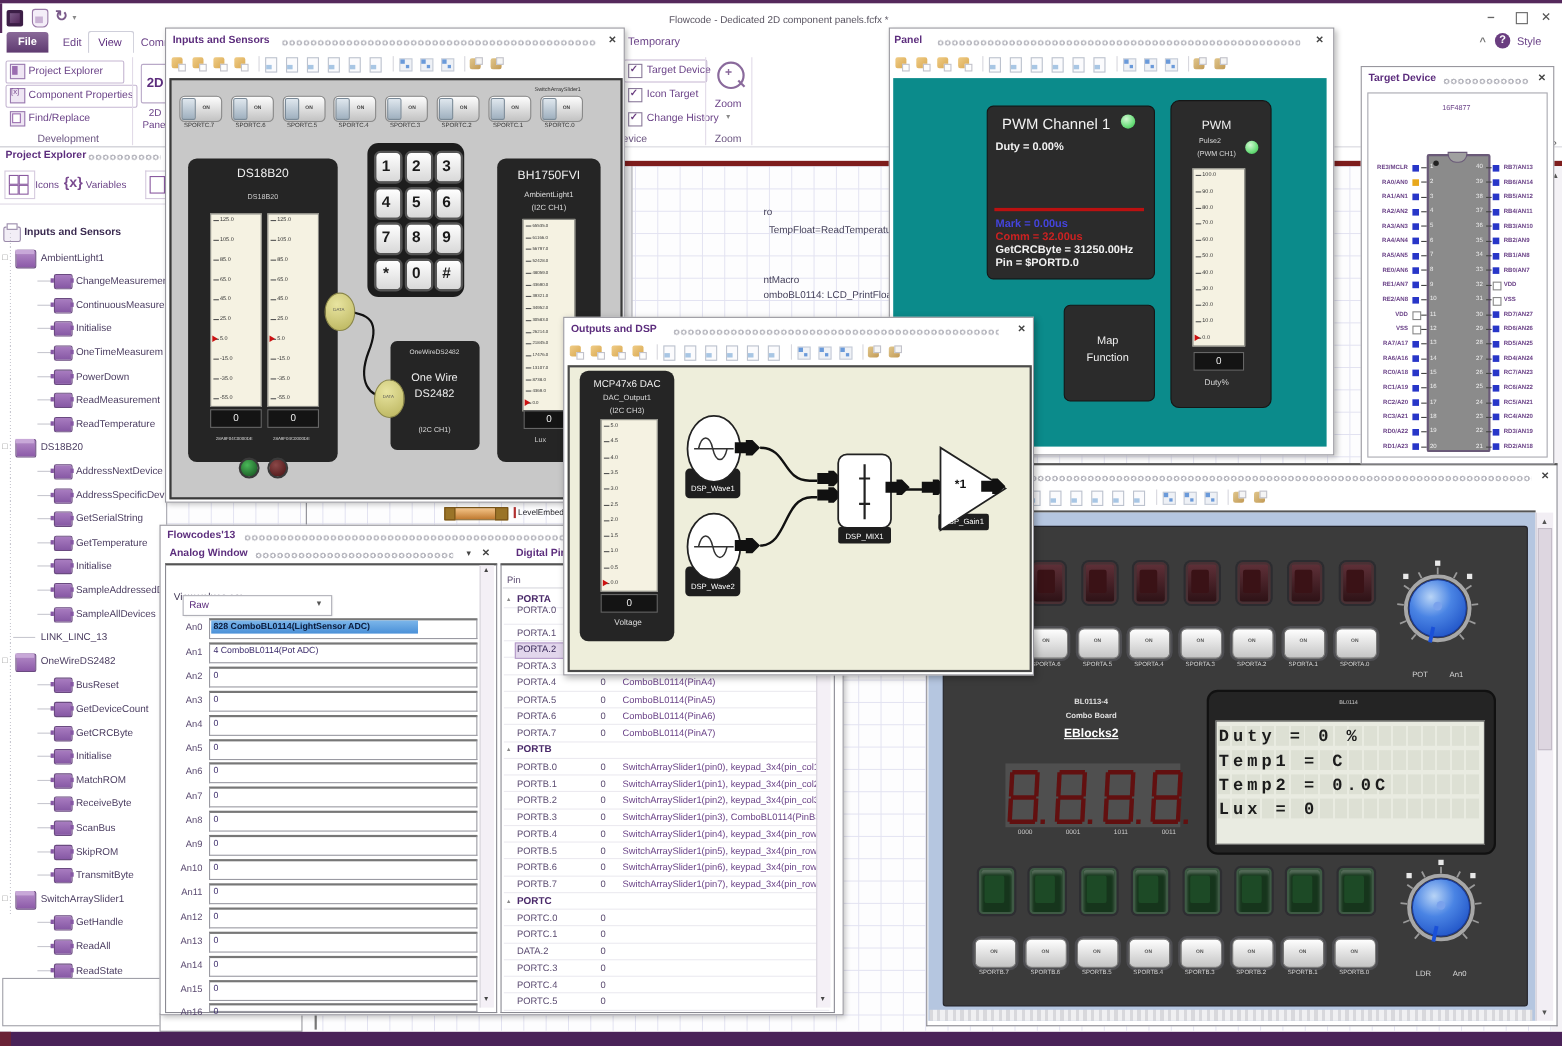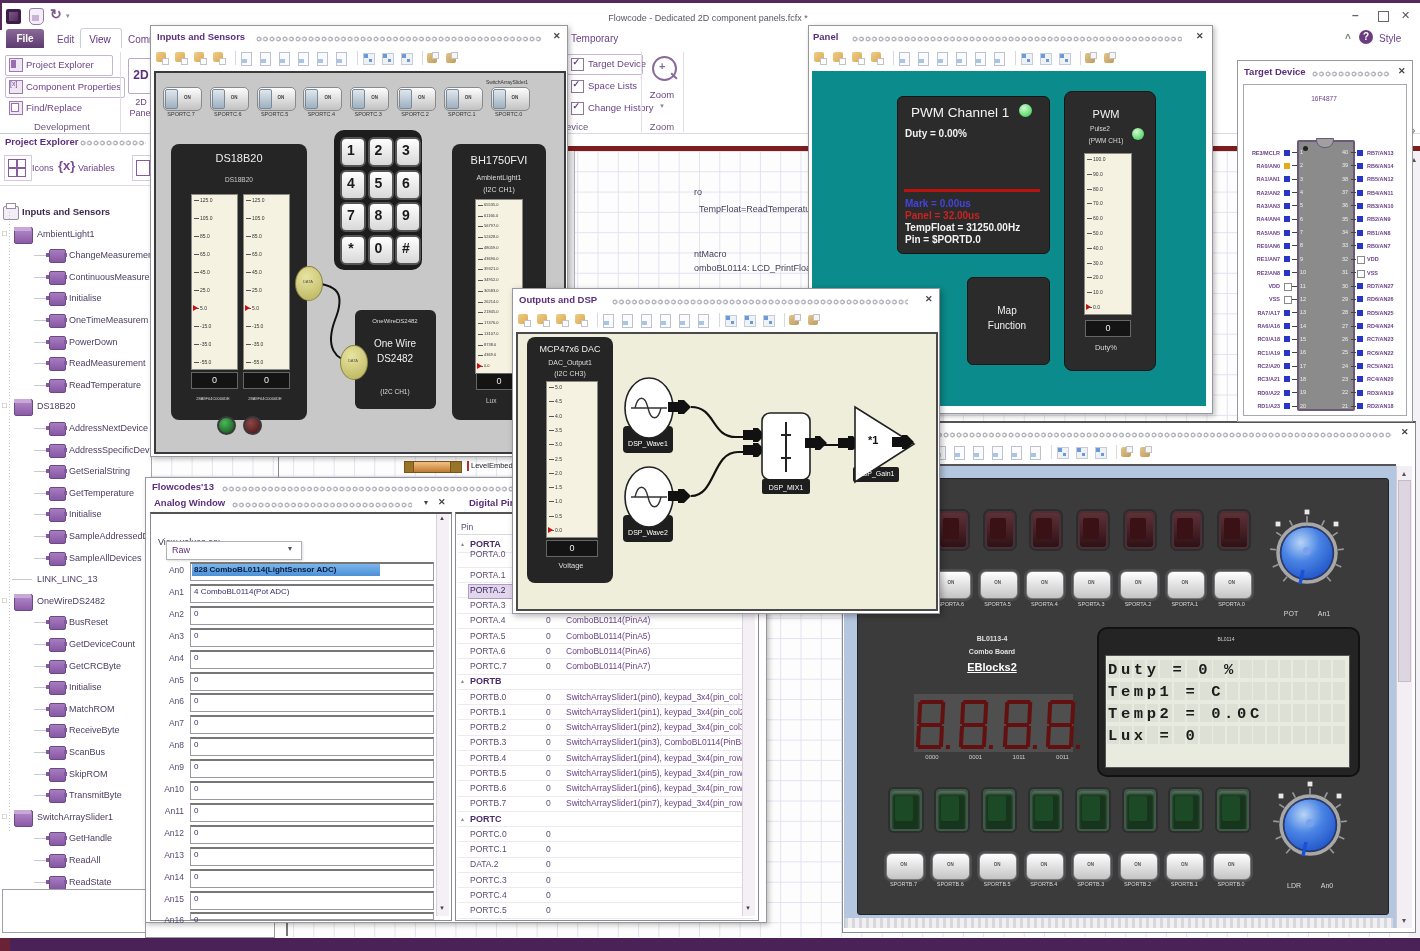--- a/index.html
+++ b/index.html
@@ -58,21 +58,21 @@
 <div class="ab" style="left:-9px;top:68px;width:300px;text-align:center;font:bold 12px 'Liberation Sans',sans-serif;color:#5c2d7d;white-space:nowrap;">2D</div>
 <div class="ab" style="left:-9px;top:97px;width:300px;text-align:center;font:normal 9px 'Liberation Sans',sans-serif;color:#6b4388;white-space:nowrap;">2D</div>
 <div class="ab" style="left:-9px;top:108px;width:300px;text-align:center;font:normal 9px 'Liberation Sans',sans-serif;color:#6b4388;white-space:nowrap;">Panel</div>
 <div class="ab" style="left:571px;top:33px;font:normal 10px 'Liberation Sans',sans-serif;color:#6b4388;white-space:nowrap;">Temporary</div>
 <div class="ab" style="left:567px;top:54px;width:74px;height:19px;border:1px solid #c5b6d2;border-radius:2px;"></div>
 <div class="ab" style="left:571px;top:58px;width:11px;height:11px;background:#fff;border:1px solid #8a7a9a;"></div>
     <div class="ab" style="left:572.5px;top:57px;font:bold 9px 'Liberation Sans',sans-serif;color:#6a3d80;white-space:nowrap;">✓</div>
     <div class="ab" style="left:588px;top:58px;font:normal 9.5px 'Liberation Sans',sans-serif;color:#6b4388;white-space:nowrap;">Target Device</div>
 <div class="ab" style="left:571px;top:80px;width:11px;height:11px;background:#fff;border:1px solid #8a7a9a;"></div>
     <div class="ab" style="left:572.5px;top:79px;font:bold 9px 'Liberation Sans',sans-serif;color:#6a3d80;white-space:nowrap;">✓</div>
-    <div class="ab" style="left:588px;top:80px;font:normal 9.5px 'Liberation Sans',sans-serif;color:#6b4388;white-space:nowrap;">Space Lists</div>
+    <div class="ab" style="left:588px;top:80px;font:normal 9.5px 'Liberation Sans',sans-serif;color:#6b4388;white-space:nowrap;">Icon Target</div>
 <div class="ab" style="left:571px;top:102px;width:11px;height:11px;background:#fff;border:1px solid #8a7a9a;"></div>
     <div class="ab" style="left:572.5px;top:101px;font:bold 9px 'Liberation Sans',sans-serif;color:#6a3d80;white-space:nowrap;">✓</div>
     <div class="ab" style="left:588px;top:102px;font:normal 9.5px 'Liberation Sans',sans-serif;color:#6b4388;white-space:nowrap;">Change History</div>
 <div class="ab" style="left:566px;top:121px;font:normal 9.5px 'Liberation Sans',sans-serif;color:#6b5580;white-space:nowrap;">evice</div>
 <div class="ab" style="left:641px;top:52px;width:1px;height:80px;background:#e2dbe8;"></div>
 <div class="ab" style="left:652px;top:56px;width:21px;height:21px;border:2px solid #8a6a9c;border-radius:50%;"></div>
 <div class="ab" style="left:670px;top:75px;width:8px;height:2px;background:#8a6a9c;transform:rotate(45deg);"></div>
 <div class="ab" style="left:659px;top:60px;font:bold 11px 'Liberation Sans',sans-serif;color:#8a6a9c;white-space:nowrap;">+</div>
 <div class="ab" style="left:512px;top:89px;width:300px;text-align:center;font:normal 9.5px 'Liberation Sans',sans-serif;color:#6b4388;white-space:nowrap;">Zoom</div>
 <div class="ab" style="left:512px;top:102px;width:300px;text-align:center;font:normal 7px 'Liberation Sans',sans-serif;color:#888;white-space:nowrap;">▾</div>
@@ -538,22 +538,22 @@
     <div class="ab" style="left:1090px;top:52px;width:5px;height:5px;background:#f5f5f5;border:1px solid #c2c2ca;"></div>
     <div class="ab" style="left:1104px;top:53px;width:10px;height:10px;background:linear-gradient(135deg,#e0c68c,#c29a55);border-radius:2px;"></div>
     <div class="ab" style="left:1109px;top:52px;width:5px;height:5px;background:#f5f5f5;border:1px solid #c2c2ca;"></div>
 <div class="ab" style="left:812px;top:71px;width:394px;height:335px;background:#0b8b8b;"></div>
 <div class="ab" style="left:897px;top:96px;width:151px;height:156px;background:#2b2b2b;border:1px solid #161616;border-radius:6px;"></div>
 <div class="ab" style="left:911px;top:105px;font:normal 13.5px 'Liberation Sans',sans-serif;color:#f2f2f2;white-space:nowrap;">PWM Channel 1</div>
 <div class="ab" style="left:1019px;top:104px;width:13px;height:13px;background:radial-gradient(circle at 38% 32%,#d2f8d2,#6ade7a 60%,#3aae4a);border-radius:50%;"></div>
 <div class="ab" style="left:905px;top:128px;font:bold 10px 'Liberation Sans',sans-serif;color:#f2f2f2;white-space:nowrap;">Duty = 0.00%</div>
 <div class="ab" style="left:904px;top:189px;width:136px;height:3px;background:#bb1111;"></div>
 <div class="ab" style="left:905px;top:198px;font:bold 10px 'Liberation Sans',sans-serif;color:#4444dd;white-space:nowrap;">Mark = 0.00us</div>
-<div class="ab" style="left:905px;top:210px;font:bold 10px 'Liberation Sans',sans-serif;color:#cc2222;white-space:nowrap;">Panel = 32.00us</div>
-<div class="ab" style="left:905px;top:222px;font:bold 10px 'Liberation Sans',sans-serif;color:#f2f2f2;white-space:nowrap;">TempFloat = 31250.00Hz</div>
+<div class="ab" style="left:905px;top:210px;font:bold 10px 'Liberation Sans',sans-serif;color:#cc2222;white-space:nowrap;">Comm = 32.00us</div>
+<div class="ab" style="left:905px;top:222px;font:bold 10px 'Liberation Sans',sans-serif;color:#f2f2f2;white-space:nowrap;">GetCRCByte = 31250.00Hz</div>
 <div class="ab" style="left:905px;top:234px;font:bold 10px 'Liberation Sans',sans-serif;color:#f2f2f2;white-space:nowrap;">Pin = $PORTD.0</div>
 <div class="ab" style="left:1064px;top:91px;width:90px;height:278px;background:#2b2b2b;border:1px solid #161616;border-radius:8px;"></div>
 <div class="ab" style="left:956px;top:108px;width:300px;text-align:center;font:normal 11px 'Liberation Sans',sans-serif;color:#f0f0f0;white-space:nowrap;">PWM</div>
 <div class="ab" style="left:950px;top:125px;width:300px;text-align:center;font:normal 6.5px 'Liberation Sans',sans-serif;color:#d8d8d8;white-space:nowrap;">Pulse2</div>
 <div class="ab" style="left:956px;top:137px;width:300px;text-align:center;font:normal 6.5px 'Liberation Sans',sans-serif;color:#d8d8d8;white-space:nowrap;">(PWM CH1)</div>
 <div class="ab" style="left:1132px;top:128px;width:12px;height:12px;background:radial-gradient(circle at 38% 32%,#d2f8d2,#6ade7a 60%,#3aae4a);border-radius:50%;"></div>
 <div class="ab" style="left:1084px;top:153px;width:46px;height:160px;background:#f5f2e2;border:1px solid #8a8a84;"></div>
     <div class="ab" style="left:1087px;top:159.0px;width:5px;height:1px;background:#555;"></div>
     <div class="ab" style="left:1093px;top:156.0px;font:normal 5px 'Liberation Sans',sans-serif;color:#333;white-space:nowrap;">100.0</div>
     <div class="ab" style="left:1087px;top:173.8px;width:5px;height:1px;background:#555;"></div>
@@ -841,21 +841,21 @@
 <div class="ab" style="left:566px;top:615.25px;font:normal 8.5px 'Liberation Sans',sans-serif;color:#6b4388;white-space:nowrap;">ComboBL0114(PinA4)</div>
 <div class="ab" style="left:458px;top:643.0px;width:296px;height:1px;background:#eceaf0;"></div>
 <div class="ab" style="left:470px;top:630.5px;font:normal 8.5px 'Liberation Sans',sans-serif;color:#5a4a70;white-space:nowrap;">PORTA.5</div>
 <div class="ab" style="left:546px;top:630.5px;font:normal 8.5px 'Liberation Sans',sans-serif;color:#5a4a70;white-space:nowrap;">0</div>
 <div class="ab" style="left:566px;top:630.5px;font:normal 8.5px 'Liberation Sans',sans-serif;color:#6b4388;white-space:nowrap;">ComboBL0114(PinA5)</div>
 <div class="ab" style="left:458px;top:658.25px;width:296px;height:1px;background:#eceaf0;"></div>
 <div class="ab" style="left:470px;top:645.75px;font:normal 8.5px 'Liberation Sans',sans-serif;color:#5a4a70;white-space:nowrap;">PORTA.6</div>
 <div class="ab" style="left:546px;top:645.75px;font:normal 8.5px 'Liberation Sans',sans-serif;color:#5a4a70;white-space:nowrap;">0</div>
 <div class="ab" style="left:566px;top:645.75px;font:normal 8.5px 'Liberation Sans',sans-serif;color:#6b4388;white-space:nowrap;">ComboBL0114(PinA6)</div>
 <div class="ab" style="left:458px;top:673.5px;width:296px;height:1px;background:#eceaf0;"></div>
-<div class="ab" style="left:470px;top:661.0px;font:normal 8.5px 'Liberation Sans',sans-serif;color:#5a4a70;white-space:nowrap;">PORTC.7</div>
+<div class="ab" style="left:470px;top:661.0px;font:normal 8.5px 'Liberation Sans',sans-serif;color:#5a4a70;white-space:nowrap;">PORTA.7</div>
 <div class="ab" style="left:546px;top:661.0px;font:normal 8.5px 'Liberation Sans',sans-serif;color:#5a4a70;white-space:nowrap;">0</div>
 <div class="ab" style="left:566px;top:661.0px;font:normal 8.5px 'Liberation Sans',sans-serif;color:#6b4388;white-space:nowrap;">ComboBL0114(PinA7)</div>
 <div class="ab" style="left:458px;top:688.75px;width:296px;height:1px;background:#eceaf0;"></div>
 <div class="ab" style="left:461px;top:677.25px;font:normal 6px 'Liberation Sans',sans-serif;color:#888;white-space:nowrap;">▴</div>
 <div class="ab" style="left:470px;top:676.25px;font:bold 9px 'Liberation Sans',sans-serif;color:#4a2a6a;white-space:nowrap;">PORTB</div>
 <div class="ab" style="left:458px;top:704.0px;width:296px;height:1px;background:#eceaf0;"></div>
 <div class="ab" style="left:470px;top:691.5px;font:normal 8.5px 'Liberation Sans',sans-serif;color:#5a4a70;white-space:nowrap;">PORTB.0</div>
 <div class="ab" style="left:546px;top:691.5px;font:normal 8.5px 'Liberation Sans',sans-serif;color:#5a4a70;white-space:nowrap;">0</div>
 <div class="ab" style="left:566px;top:691.5px;font:normal 8.5px 'Liberation Sans',sans-serif;color:#6b4388;white-space:nowrap;">SwitchArraySlider1(pin0), keypad_3x4(pin_col1...</div>
 <div class="ab" style="left:458px;top:719.25px;width:296px;height:1px;background:#eceaf0;"></div>

